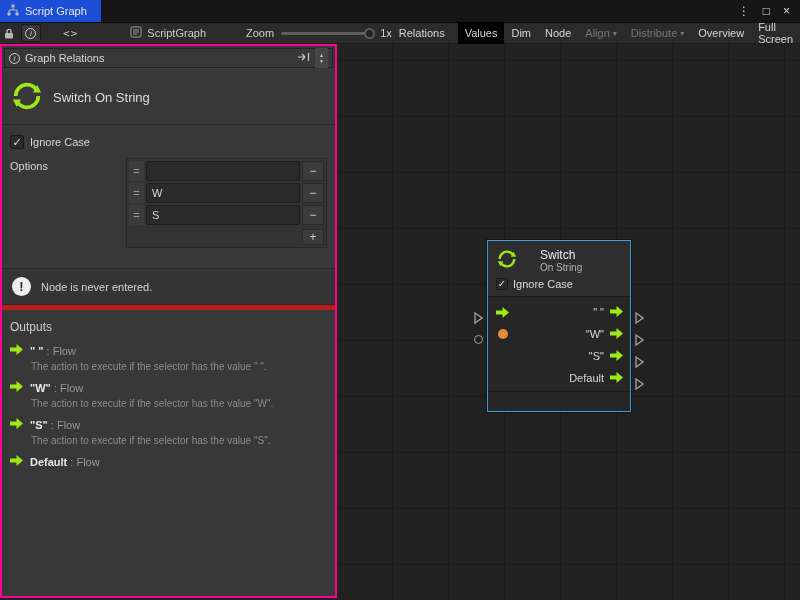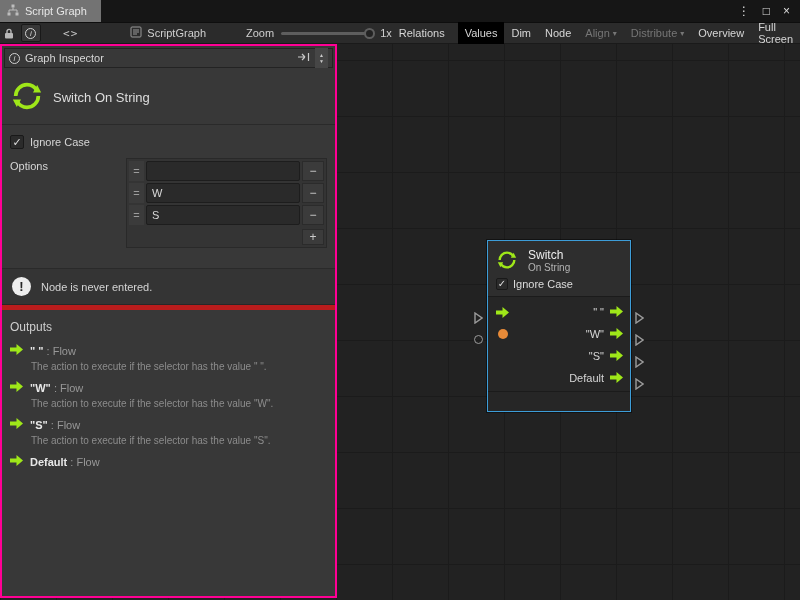--- a/index.html
+++ b/index.html
@@ -3,21 +3,21 @@
 <meta charset="utf-8">
 <style>
   * { margin:0; padding:0; box-sizing:border-box; }
   html,body { width:800px; height:600px; overflow:hidden; background:#191919;
     font-family:"Liberation Sans", sans-serif; font-size:11px; color:#d4d4d4; }
   .window { width:800px; height:600px; display:flex; flex-direction:column; }
 
   
   .titlebar { height:22px; background:#161616; display:flex; align-items:center; flex:0 0 auto; }
   .tab { display:flex; align-items:center; gap:6px; height:22px; padding:0 14px 0 7px;
-         background:#737373; color:#e6e6e6; }
+         background:#1d4ed8; color:#e6e6e6; }
   .tb-fill { flex:1; }
   .win-controls { display:flex; align-items:center; gap:13px; padding-right:10px;
                   color:#dcdcdc; font-size:12px; }
   .win-controls span { cursor:default; }
 
   
   .toolbar { height:22px; background:#2b2b2b; border-top:1px solid #0e0e0e;
              border-bottom:1px solid #1a1a1a; display:flex; align-items:center; flex:0 0 auto; }
   .lock { width:20px; display:flex; justify-content:center; }
   .info-btn { width:22px; height:18px; margin:0 2px; border:1px solid #191919; border-radius:2px;
@@ -88,21 +88,21 @@
   .pname { font-weight:bold; color:#e8e8e8; }
   .ptype { color:#989898; }
   .ptype::before { content:" : "; }
   .pdesc { font-size:10px; color:#8c8c8c; margin:1px 8px 6px 29px; }
   .dot { width:10px; height:10px; border-radius:50%; background:#e78a38; flex:0 0 auto; margin:0 2px; }
 
   
   .node { position:absolute; left:487px; top:196px; width:144px; height:172px;
           background:#262626; border:1px solid #3d9dd8; box-shadow:0 0 0 1px rgba(0,0,0,0.45); }
   .node-header { background:#2e2e2e; padding:7px 8px 6px 8px; border-bottom:1px solid #1b1b1b; }
-  .node-title-row { display:flex; align-items:flex-end; gap:10px; }
+  .node-title-row { display:flex; align-items:flex-start; gap:22px; }
   .nt-title { font-size:12px; color:#ececec; }
   .nt-sub { font-size:10px; color:#b4b4b4; }
   .node-check { display:flex; align-items:center; gap:5px; margin-top:5px; }
   .checkbox.sm { width:12px; height:12px; }
   .checkbox.sm .check { font-size:10px; line-height:10px; }
   .ncl { color:#dcdcdc; }
   .node-body { padding:4px 0 2px 0; }
   .nrow { height:22px; display:flex; align-items:center; justify-content:flex-end;
           padding:0 7px; position:relative; }
   .nrow .lslot { position:absolute; left:8px; display:flex; align-items:center; }
@@ -281,21 +281,21 @@
       <span class="marker r" style="top:137px;">
         <svg width="9" height="12" viewBox="0 0 9 12">
             <path d="M1 1l7 5-7 5z" fill="none" stroke="#9b9b9b" stroke-width="1.4"></path>
           </svg>
       </span>
     </div>
 
     <div class="inspector">
       <div class="insp-header">
         <span class="circle-i">i</span>
-        <span>Graph Inspector</span>
+        <span>Graph Relations</span>
         <span class="grow"></span>
         <span>
           <svg width="13" height="10" viewBox="0 0 13 10">
             <path d="M1 5h7M8 5L5 2M8 5L5 8M11.5 1v8" fill="none" stroke="#c8c8c8" stroke-width="1.2"></path>
           </svg>
         </span>
         <span class="updown">
           <span>▲</span>
           <span>▼</span>
         </span>

